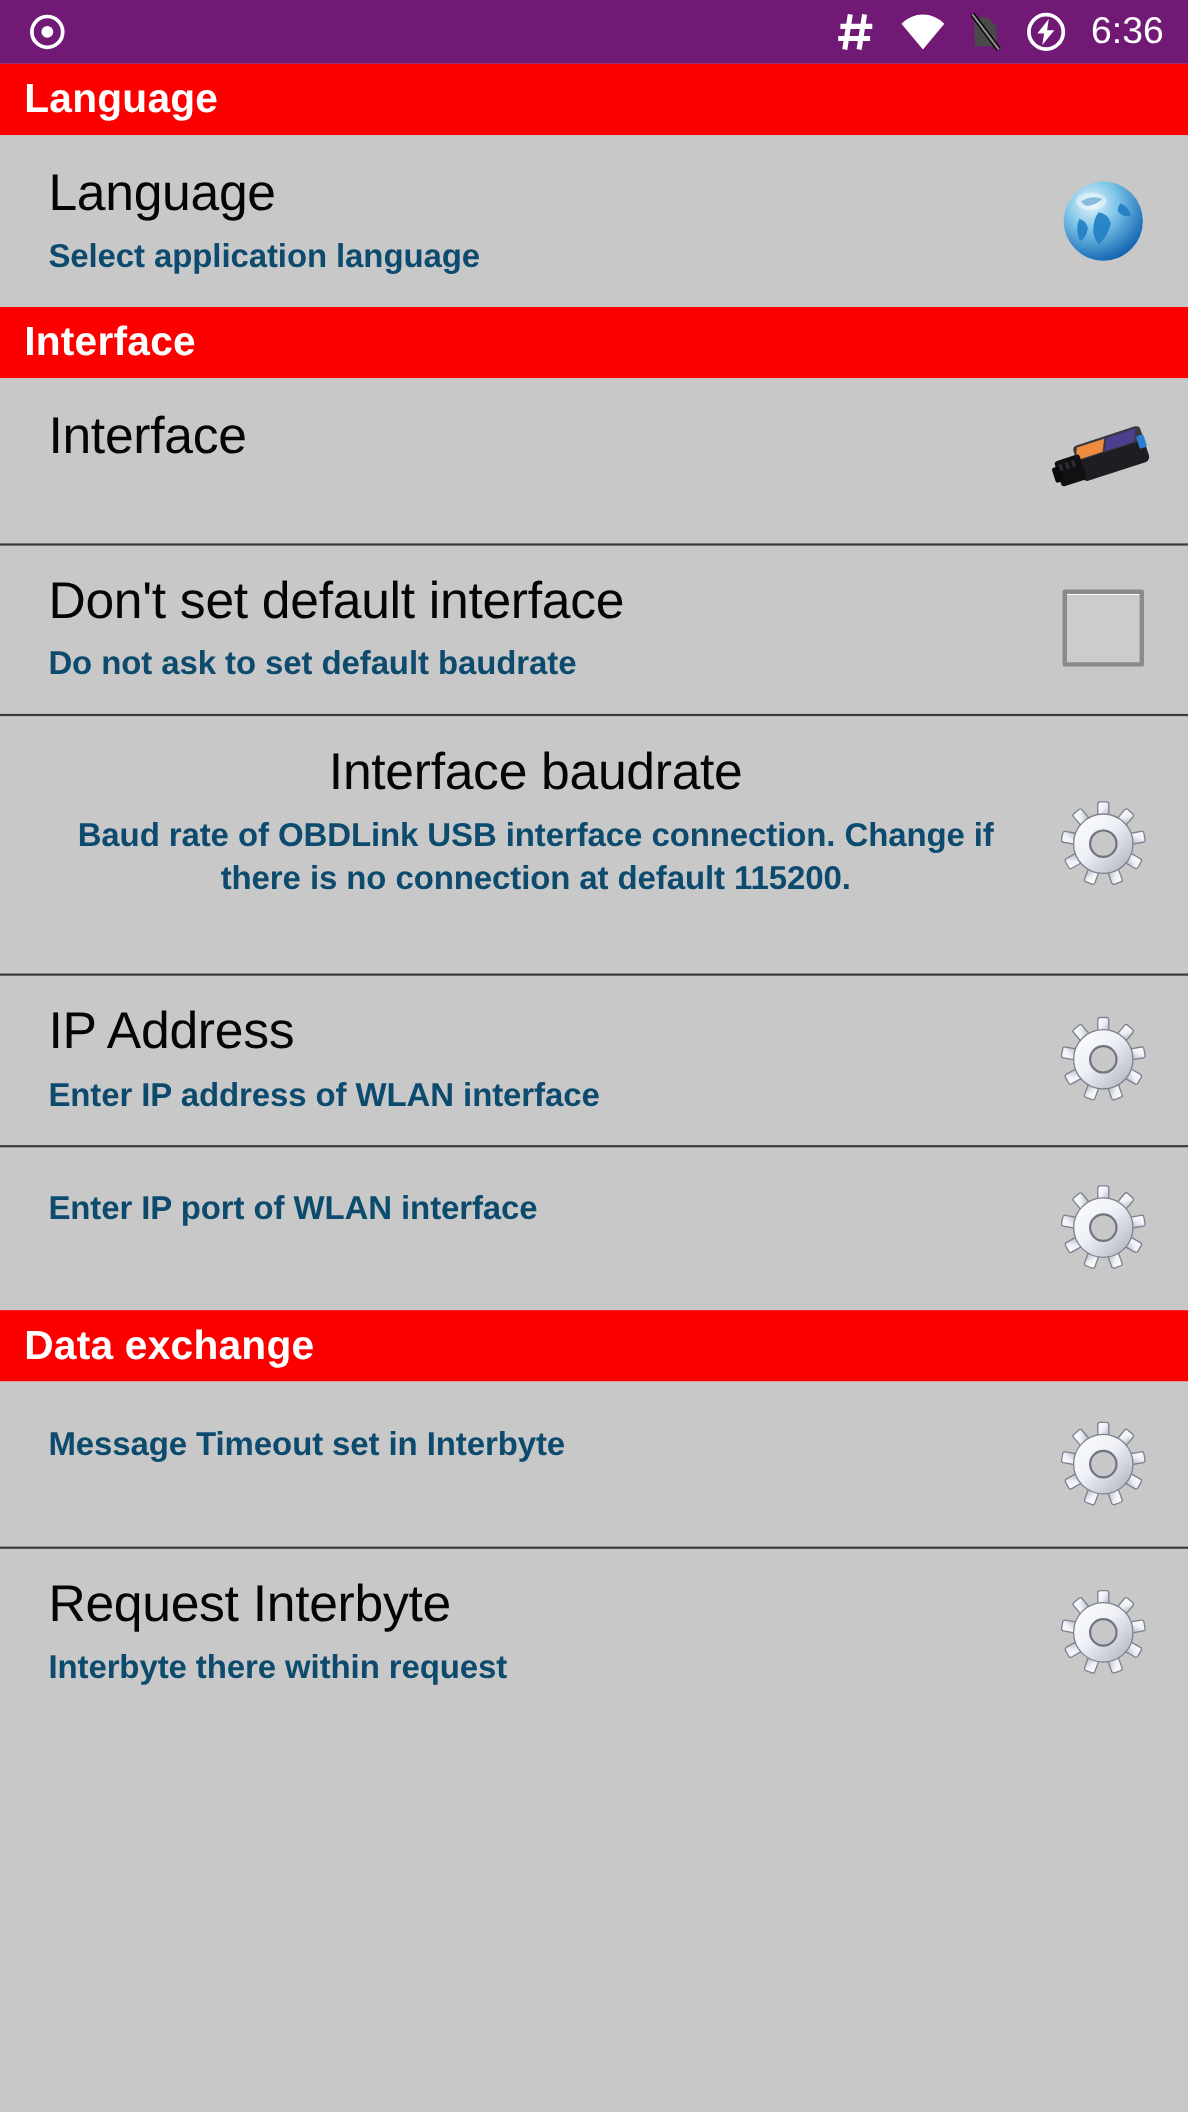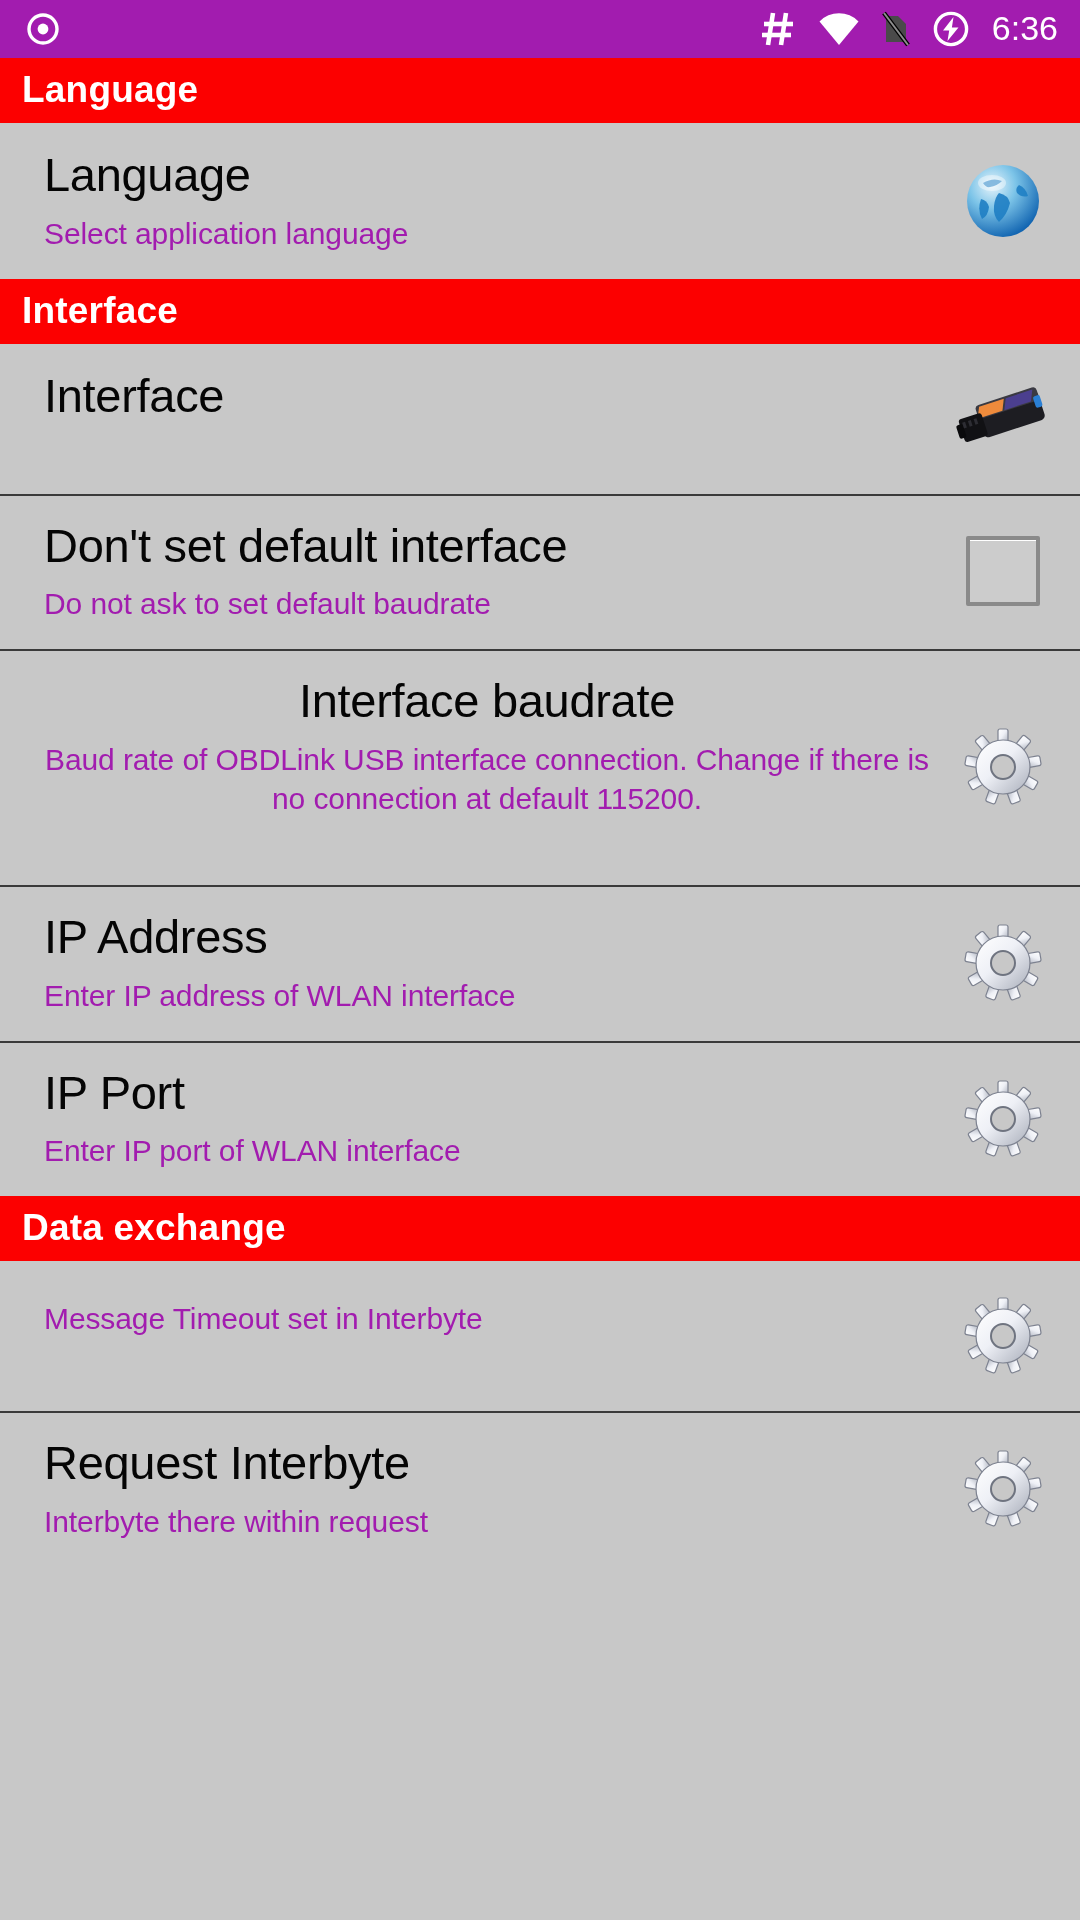--- a/index.html
+++ b/index.html
@@ -17,21 +17,21 @@
     position: relative;
     width: 1080px;
     height: 1920px;
     background: #c8c8c8;
     overflow: hidden;
   }
 
   
   .status-bar {
     height: 58px;
-    background: #a21caf;
+    background: #701a75;
     display: flex;
     align-items: center;
     padding: 0 22px 0 26px;
     color: #ffffff;
   }
   .status-left { display: flex; align-items: center; gap: 14px; }
   .status-right {
     margin-left: auto;
     display: flex;
     align-items: center;
@@ -80,22 +80,22 @@
 
   .pref-title {
     font-size: 47px;
     font-weight: 400;
     color: #050505;
     line-height: 1.12;
     letter-spacing: -0.3px;
   }
   .pref-summary {
     font-size: 30px;
-    font-weight: 400;
-    color: #a21caf;
+    font-weight: 700;
+    color: #0c4a6e;
     line-height: 1.30;
     margin-top: 12px;
     letter-spacing: -0.1px;
   }
 
   .pref-widget {
     flex: 0 0 auto;
     width: 118px;
     display: flex;
     align-items: center;
@@ -309,21 +309,20 @@
               </g>
               <circle cx="0" cy="0" r="12" fill="#c8c8c8" stroke="#6f7480" stroke-width="2"></circle>
             </g>
           </svg>
         </span>
       </div>
     </div>
 
     <div class="pref-row divider-top">
       <div class="pref-text">
-        <div class="pref-title">IP Port</div>
         <div class="pref-summary">Enter IP port of WLAN interface</div>
       </div>
       <div class="pref-widget">
         <span class="si">
           <svg class="icon-gear" viewBox="0 0 86 86">
             <g transform="translate(43,43)">
               <g fill="url(#ggear)" stroke="#7d8290" stroke-width="1.2">
                 <g>
                   <rect x="-5" y="-38" width="10" height="15" rx="2"></rect>
                   <rect x="-5" y="-38" width="10" height="15" rx="2" transform="rotate(40)"></rect>

